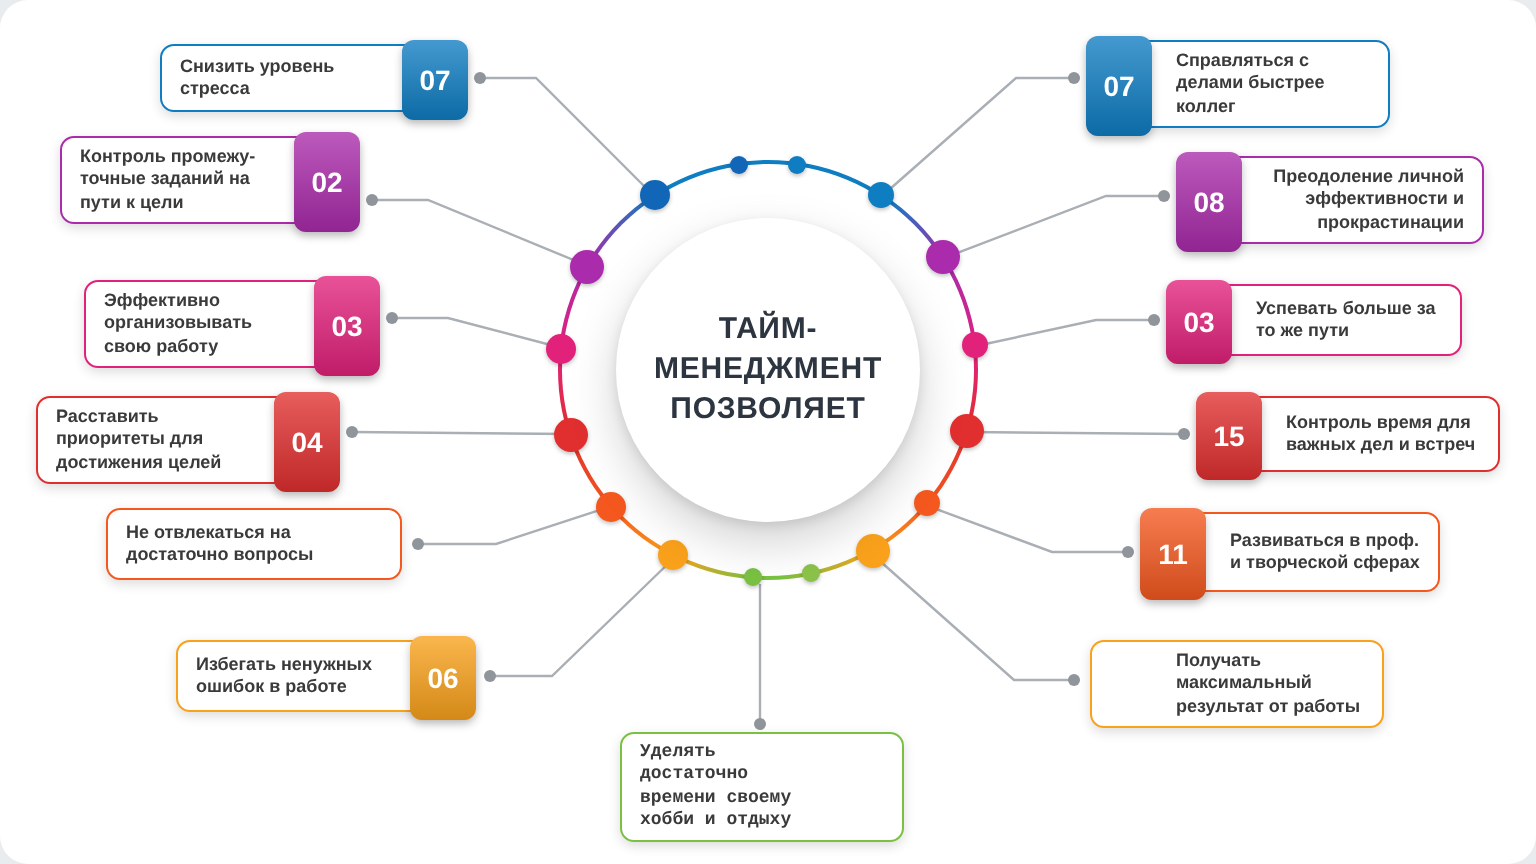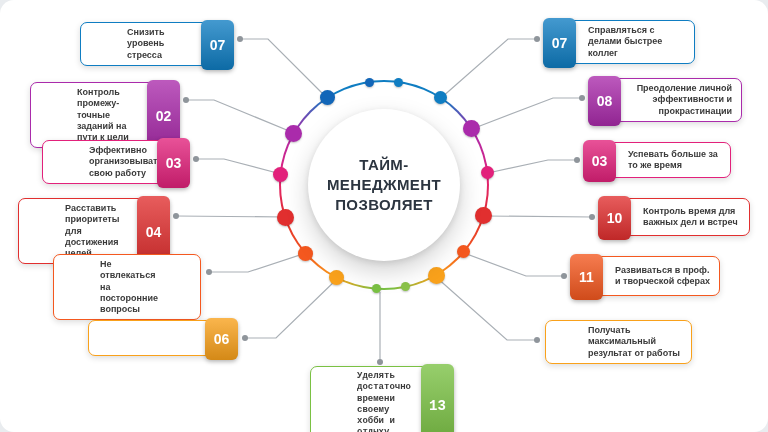--- a/index.html
+++ b/index.html
@@ -35,34 +35,34 @@
   .center-title span{display:block;}
 
   .card{
     position:absolute;z-index:5;display:flex;align-items:center;background:#fff;
     border:1.5px solid var(--c,#888);border-radius:7px;
     box-shadow:0 2px 6px rgba(0,0,0,.14);box-sizing:border-box;
   }
   .card-text{
     flex:1;font-size:9px;font-weight:bold;color:var(--card-text,#3a3a3a);line-height:1.25;
   }
-  .card-left .card-text{padding:4px 42px 4px 9px;margin-left:37px;}
+  .card-left .card-text{padding:4px 42px 4px 9px;}
   .card-right .card-text{padding:4px 9px 4px 42px;}
   .badge{
     position:absolute;top:-3px;bottom:-5px;width:33px;border-radius:6px;
     display:flex;align-items:center;justify-content:center;
     background-color:var(--c,#888);
     background-image:linear-gradient(180deg,rgba(255,255,255,.22),rgba(0,0,0,.15));
     color:#fff;font-weight:bold;font-size:14px;box-shadow:0 2px 4px rgba(0,0,0,.25);
   }
   .card-left .badge{right:-3px;}
   .card-right .badge{left:-3px;}
 
   .i01{left:80px;top:22px;width:152px;min-height:34px;}
-  .i02{left:30px;top:82px;width:148px;min-height:40px;}
+  .i02{left:30px;top:68px;width:148px;min-height:40px;}
   .i03{left:42px;top:140px;width:146px;min-height:38px;}
   .i04{left:18px;top:198px;width:150px;min-height:36px;}
   .i05{left:53px;top:254px;width:148px;min-height:36px;}
   .i06{left:88px;top:320px;width:148px;min-height:36px;}
   .i07{left:545px;top:20px;width:150px;min-height:38px;}
   .i08{left:590px;top:78px;width:152px;min-height:40px;text-align:right;}
   .i09{left:585px;top:142px;width:146px;min-height:36px;}
   .i10{left:600px;top:198px;width:150px;min-height:38px;}
   .i11{left:572px;top:256px;width:148px;min-height:40px;}
   .i12{left:545px;top:320px;width:147px;min-height:40px;}
@@ -143,46 +143,46 @@
   </div>
   <div class="card card-left i03" style="--c: #e2217b;">
     <div class="card-text">Эффективно организовывать свою работу</div>
     <div class="badge">03</div>
   </div>
   <div class="card card-left i04" style="--c: #e12f2f;">
     <div class="card-text">Расставить приоритеты для достижения целей</div>
     <div class="badge">04</div>
   </div>
   <div class="card card-left i05" style="--c: #f4581f;">
-    <div class="card-text">Не отвлекаться на посторонние вопросы</div>
+    <div class="card-text">Не отвлекаться на достаточно вопросы</div>
   </div>
   <div class="card card-left i06" style="--c: #f9a11b;">
+    <div class="card-text">Избегать ненужных ошибок в работе</div>
     <div class="badge">06</div>
   </div>
   <div class="card card-right i07" style="--c: #0f7dc2;">
     <div class="card-text">Справляться с делами быстрее коллег</div>
     <div class="badge">07</div>
   </div>
   <div class="card card-right i08" style="--c: #aa2bab;">
     <div class="card-text">Преодоление личной эффективности и прокрастинации</div>
     <div class="badge">08</div>
   </div>
   <div class="card card-right i09" style="--c: #e2217b;">
-    <div class="card-text">Успевать больше за то же время</div>
+    <div class="card-text">Успевать больше за то же пути</div>
     <div class="badge">03</div>
   </div>
   <div class="card card-right i10" style="--c: #e12f2f;">
     <div class="card-text">Контроль время для важных дел и встреч</div>
-    <div class="badge">10</div>
+    <div class="badge">15</div>
   </div>
   <div class="card card-right i11" style="--c: #f4581f;">
     <div class="card-text">Развиваться в проф. и творческой сферах</div>
     <div class="badge">11</div>
   </div>
   <div class="card card-right i12" style="--c: #f9a11b;">
     <div class="card-text">Получать максимальный результат от работы</div>
   </div>
   <div class="card card-left i13" style="--c: #7ac143;">
     <div class="card-text">Уделять достаточно времени своему хобби и отдыху</div>
-    <div class="badge">13</div>
   </div>
 
 </div>
 
 </body></html>

